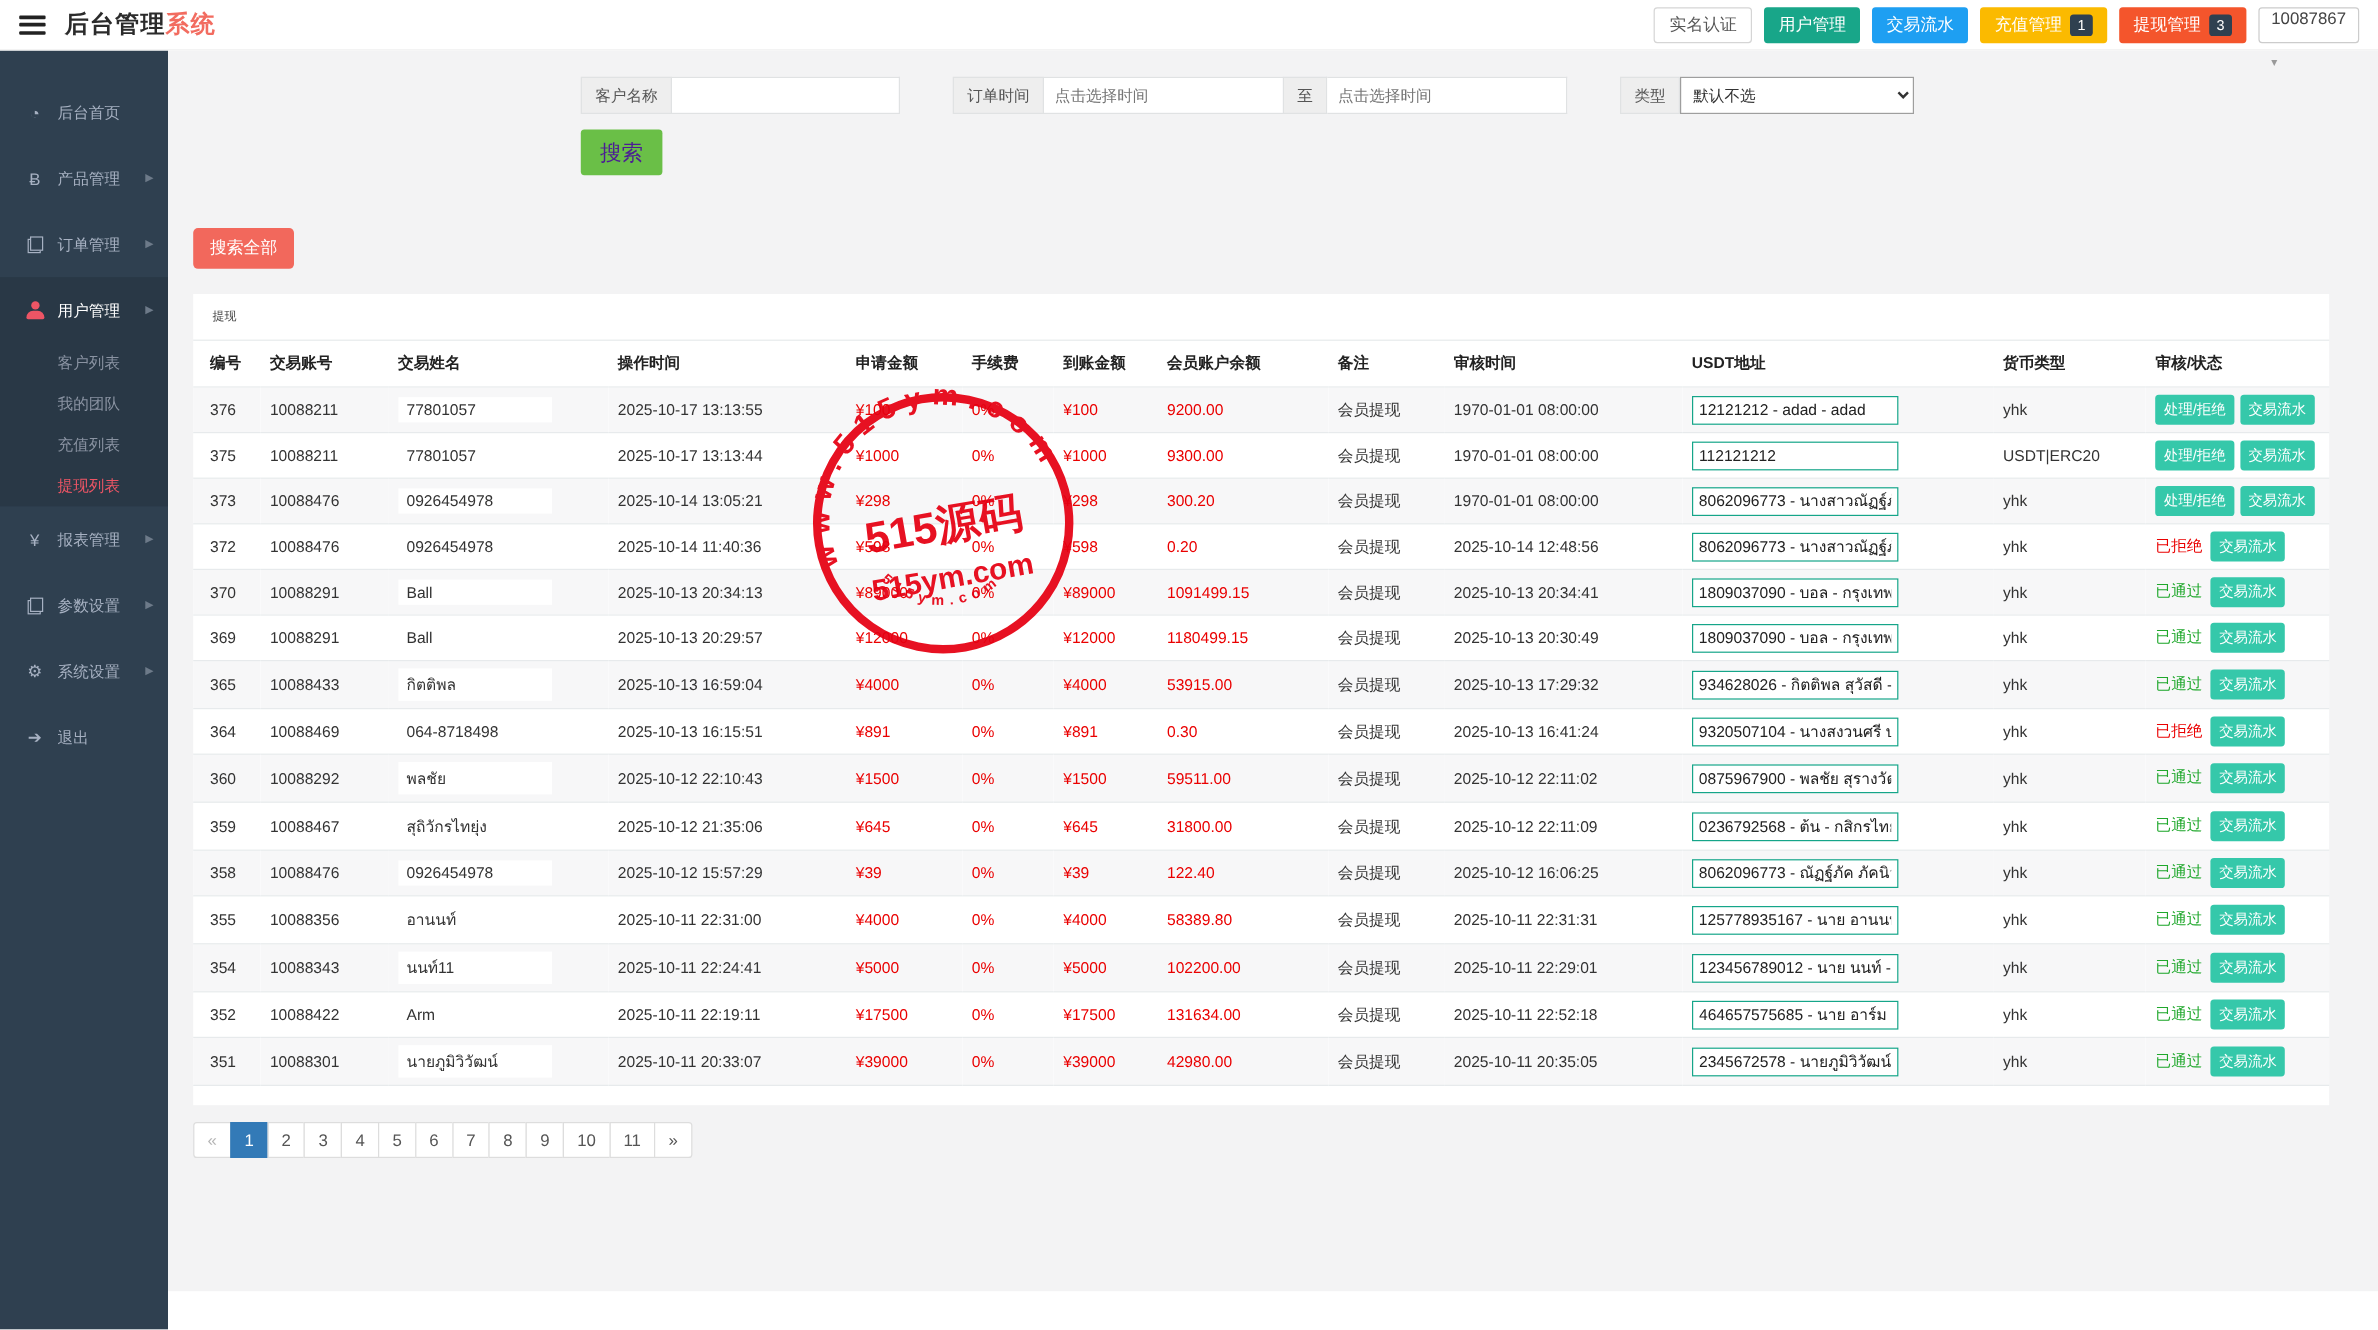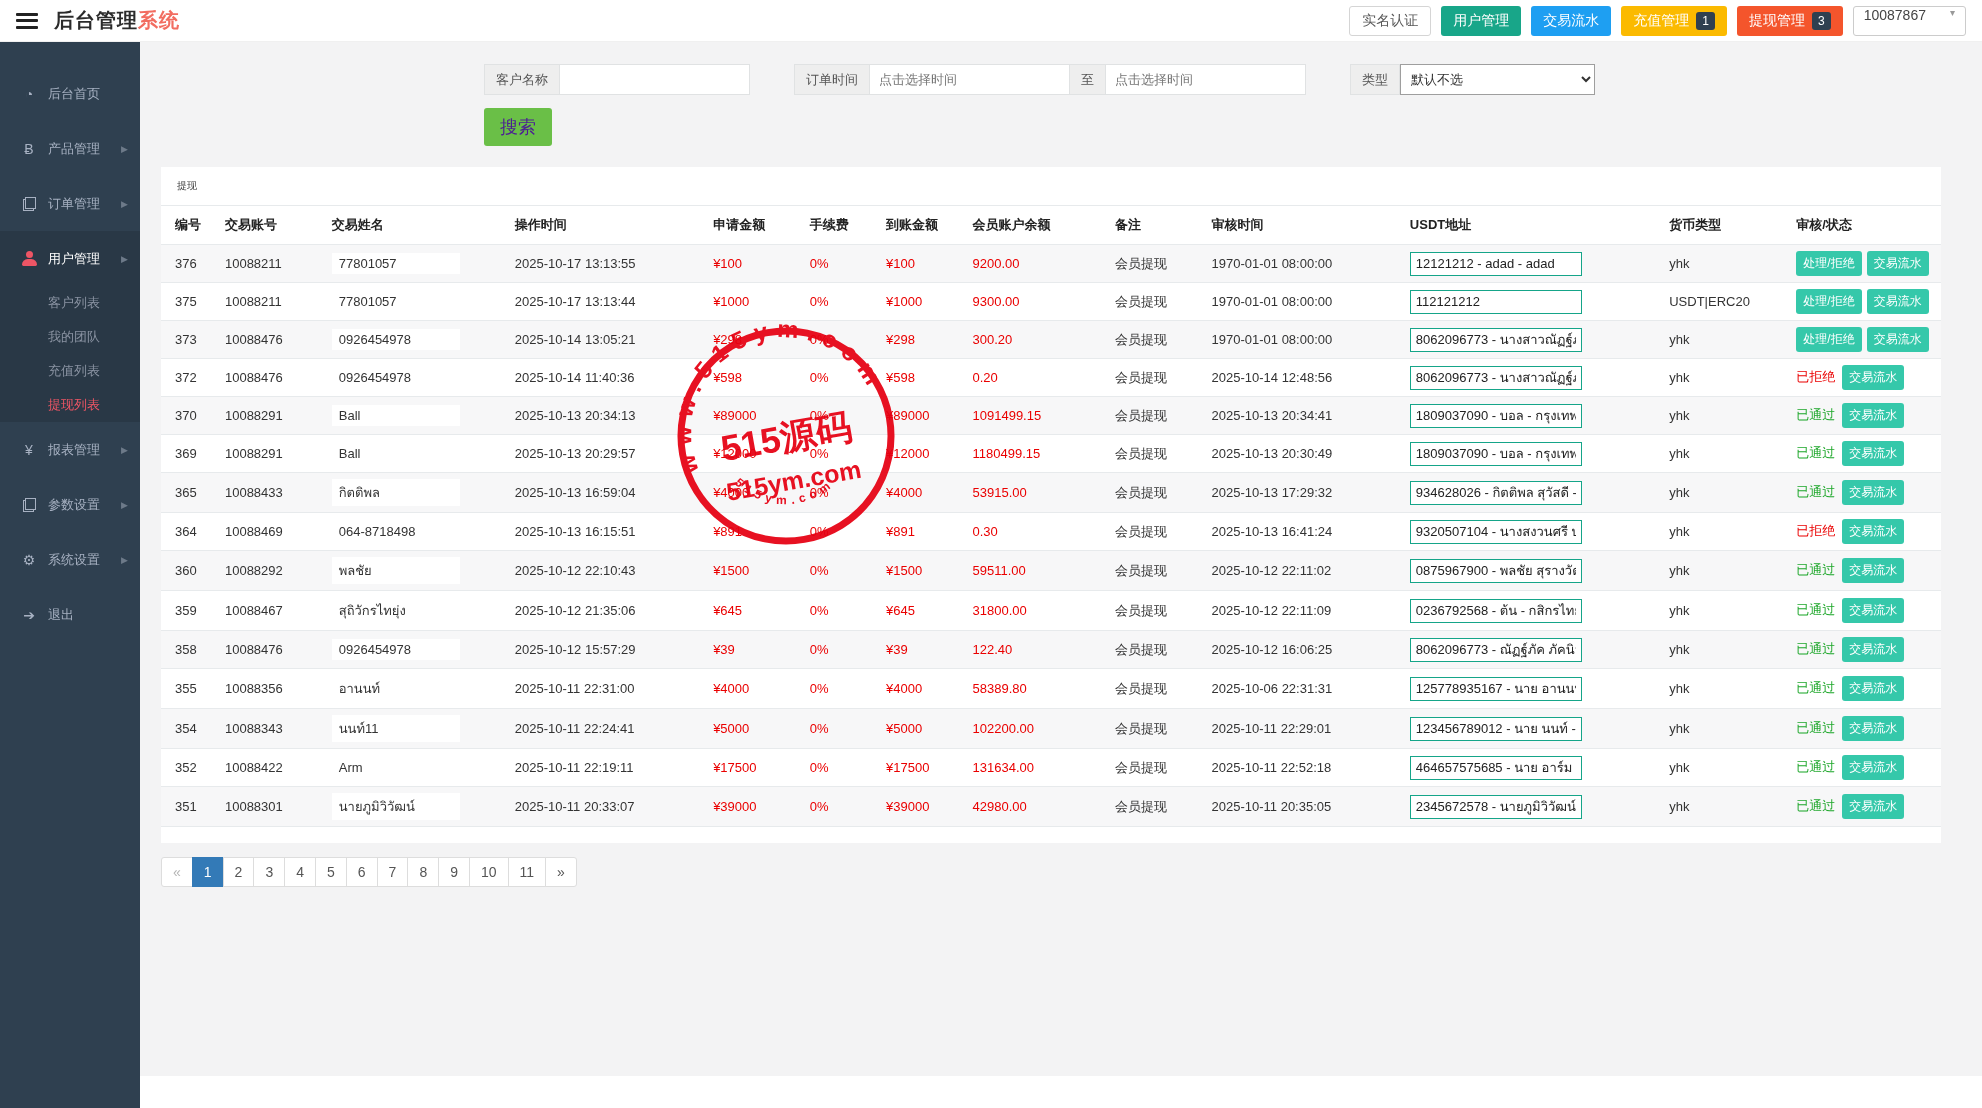--- a/index.html
+++ b/index.html
@@ -21,21 +21,21 @@
   .tb-btn { height:30px; padding:0 12px; border-radius:3px; font-size:14px; color:#fff;
     display:flex; align-items:center; gap:7px; cursor:pointer; }
   .tb-btn.plain { background:#fff; border:1px solid #d5d5d5; color:#585858; }
   .tb-btn.green { background:#18a689; }
   .tb-btn.blue { background:#1e9ff2; }
   .tb-btn.yellow { background:#fbba00;align-items:center; }
   .tb-btn.red { background:#f4552c; }
   .tb-badge { background:#2f4050; color:#fff; font-size:12px; line-height:1;
     padding:3px 6px; border-radius:3px; }
   .user-box { border:1px solid #ccc; border-radius:3px; background:#fff; height:30px;
-    padding:0 10px; display:flex; align-items:flex-start; gap:24px; color:#444; font-size:14px; cursor:pointer;}
+    padding:0 10px; display:flex; align-items:flex-start; gap:24px; color:#444; font-size:14px; cursor:pointer;flex-direction:column;}
   .caret { color:#999; font-size:10px; }
   
   .sidebar { position:absolute; left:0; top:42px; bottom:0; width:140px; background:#2f4050; z-index:10;}
   .side-nav { padding-top:24px; }
   .side-item { height:55px; display:flex; align-items:center; color:#a7b1c2;
     font-size:13px; padding-left:18px; position:relative; cursor:pointer; }
   .side-item .s-icon { width:22px; display:inline-flex; justify-content:center; margin-right:8px;
     font-size:14px; color:#a7b1c2; }
   .side-item .arrow { position:absolute; right:12px; font-size:9px; color:#6d7a89; }
   .side-group.open { background:#293846; }
@@ -228,20 +228,23 @@
       <select>
         <option>默认不选</option>
       </select>
     </div>
   </div>
 
   <div class="f-row2">
     <button class="btn-search">搜索</button>
   </div>
 
+  <div class="search-all-row">
+    <button class="btn-search-all">搜索全部</button>
+  </div>
 
   <section class="panel">
     <div class="panel-title">提现</div>
     <table>
       <colgroup>
         <col style="width:55px">
           <col style="width:105px">
           <col style="width:180px">
         <col style="width:195px">
           <col style="width:95px">
@@ -440,21 +443,21 @@
           <tr>
             <td>355</td>
             <td>10088356</td>
             <td><span class="name-box">อานนท์</span></td>
             <td>2025-10-11 22:31:00</td>
             <td class="red">¥4000</td>
             <td class="red">0%</td>
             <td class="red">¥4000</td>
             <td class="red">58389.80</td>
             <td>会员提现</td>
-            <td>2025-10-06 22:31:31</td>
+            <td>2025-10-11 22:31:31</td>
             <td><input class="usdt-input" type="text" value="125778935167 - นาย อานนท" style=""></td>
             <td>yhk</td>
             <td><span class="st ok">已通过</span><a class="btn-teal">交易流水</a></td>
           </tr>
           <tr>
             <td>354</td>
             <td>10088343</td>
             <td><span class="name-box">นนท์11</span></td>
             <td>2025-10-11 22:24:41</td>
             <td class="red">¥5000</td>

